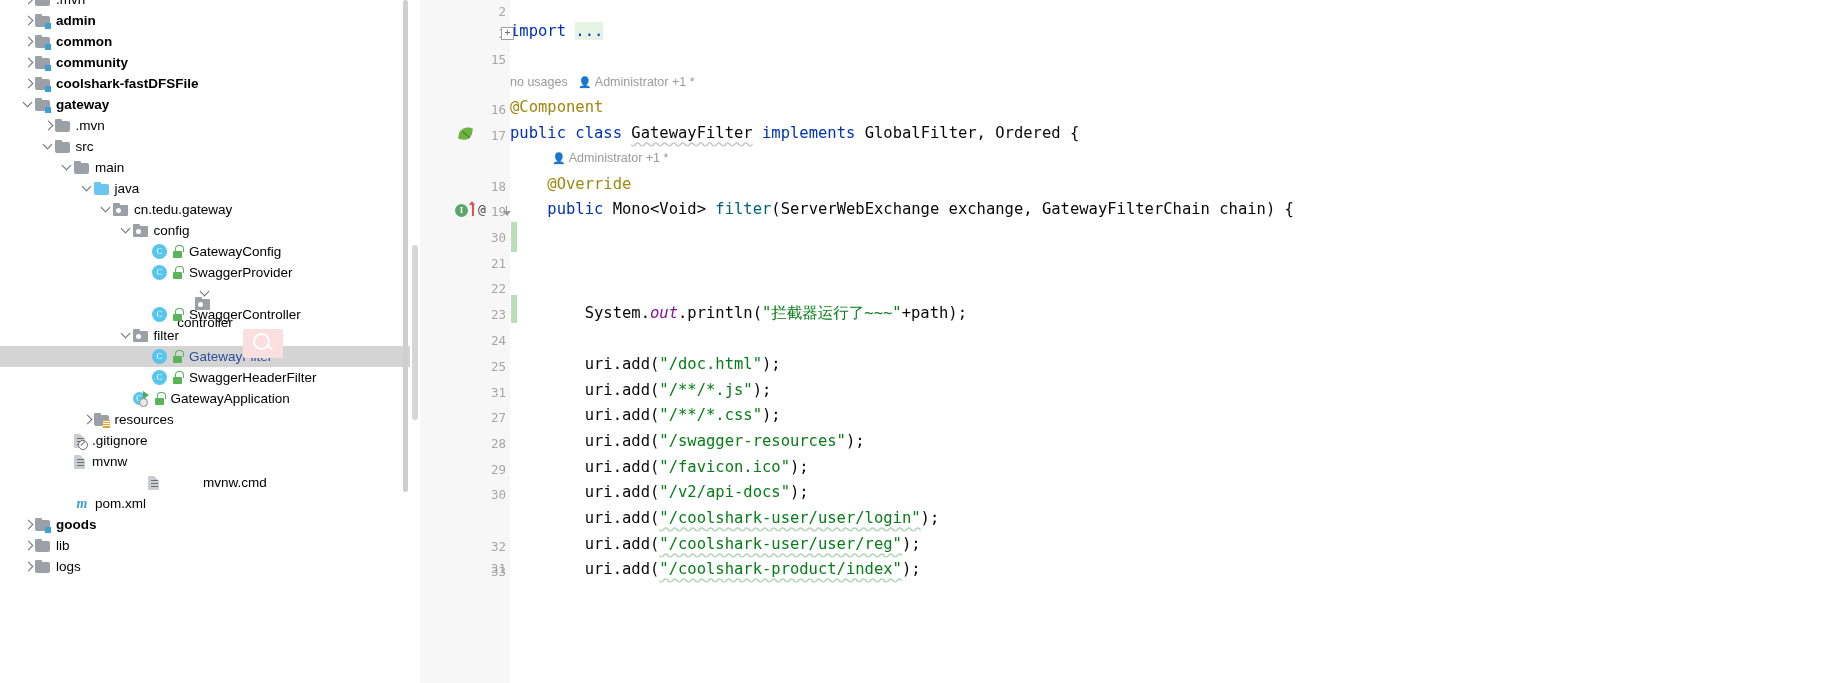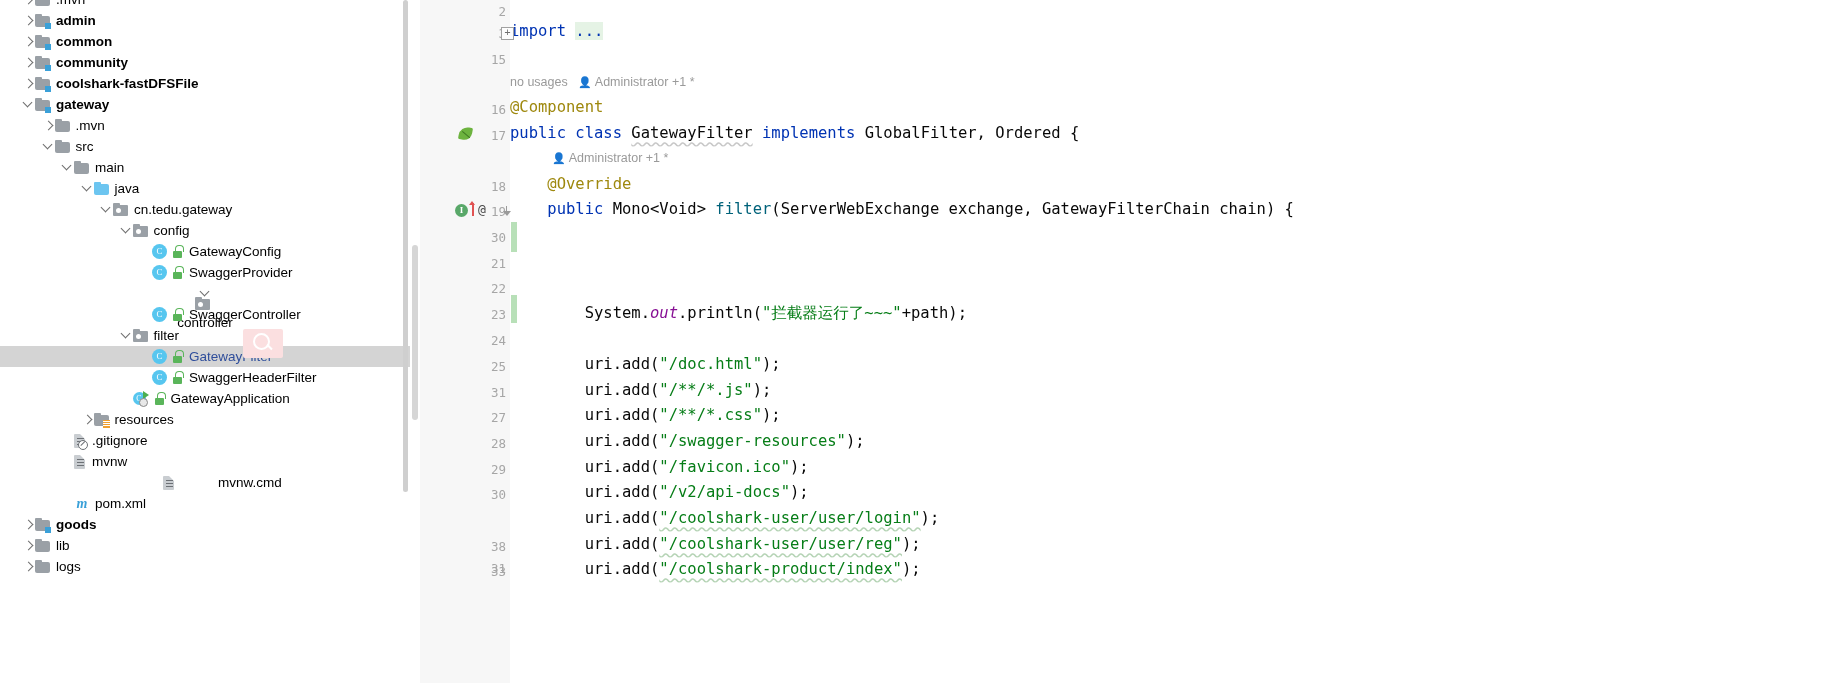--- a/index.html
+++ b/index.html
@@ -467,21 +467,21 @@
           <span class="chev none"></span>
           <span style="display: inline-flex; align-items: center;">
             <span class="ico ic-file">
               <span class="fi-body"></span>
               <span class="fi-fold"></span>
               <span class="fi-lines"></span>
             </span>
           </span>
           <span class="label">mvnw</span>
         </div>
-        <div class="row" style="position: absolute; left: 15px; right: 0px; top: 472px; gap: 37px;">
+        <div class="row" style="position: absolute; left: 0px; right: 0px; top: 472px; gap: 37px;">
           <span style="display: inline-block; width: 61px; flex: 0 0 auto;"></span>
           <span class="chev none"></span>
           <span style="display: inline-flex; align-items: center;">
             <span class="ico ic-file">
               <span class="fi-body"></span>
               <span class="fi-fold"></span>
               <span class="fi-lines"></span>
             </span>
           </span>
           <span class="label">mvnw.cmd</span>
@@ -595,21 +595,21 @@
         <div class="ln" style="top: 410px; left: 10px; width: 86px;">27</div>
         <div class="codeline" style="top: 406px;"><span class="plain">        uri.add(</span><span class="str">"/**/*.css"</span><span class="plain">);</span></div>
         <div class="ln" style="top: 436px; left: 10px; width: 86px;">28</div>
         <div class="codeline" style="top: 432px;"><span class="plain">        uri.add(</span><span class="str">"/swagger-resources"</span><span class="plain">);</span></div>
         <div class="ln" style="top: 462px; left: 10px; width: 86px;">29</div>
         <div class="codeline" style="top: 458px;"><span class="plain">        uri.add(</span><span class="str">"/favicon.ico"</span><span class="plain">);</span></div>
         <div class="ln" style="top: 487px; left: 10px; width: 86px;">30</div>
         <div class="codeline" style="top: 483px;"><span class="plain">        uri.add(</span><span class="str">"/v2/api-docs"</span><span class="plain">);</span></div>
         <div class="ln" style="top: 513px; left: 10px; width: 86px; margin-top: 48px;">31</div>
         <div class="codeline" style="top: 509px;"><span class="plain">        uri.add(</span><span class="str wavy">"/coolshark-user/user/login"</span><span class="plain">);</span></div>
-        <div class="ln" style="top: 539px; left: 10px; width: 86px;">38</div>
+        <div class="ln" style="top: 539px; left: 10px; width: 86px;">32</div>
         <div class="codeline" style="top: 535px;"><span class="plain">        uri.add(</span><span class="str wavy">"/coolshark-user/user/reg"</span><span class="plain">);</span></div>
         <div class="ln" style="top: 564px; left: 10px; width: 86px;">33</div>
         <div class="codeline" style="top: 560px;"><span class="plain">        uri.add(</span><span class="str wavy">"/coolshark-product/index"</span><span class="plain">);</span></div>
         <div class="inlay" style="top: 75px; left: 100px;"><span>no usages   </span><span class="person" style="font-size: 11px;">👤</span><span>Administrator +1 *</span></div>
         <div class="inlay" style="top: 151px; left: 142px;"><span class="person" style="font-size: 11px;">👤</span><span>Administrator +1 *</span></div>
       </div>
   </div>
 
 </div>
 

